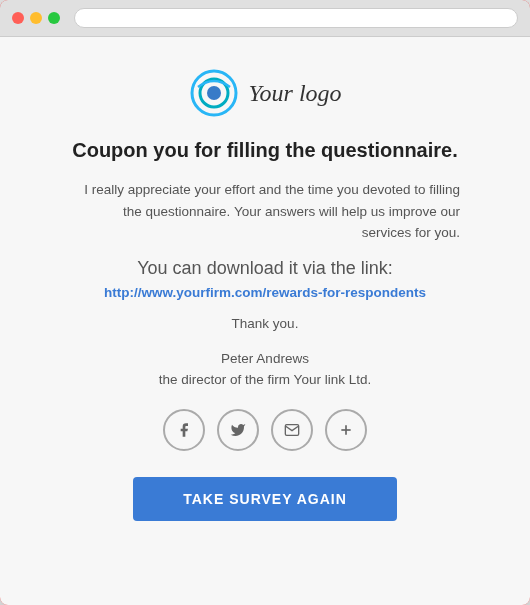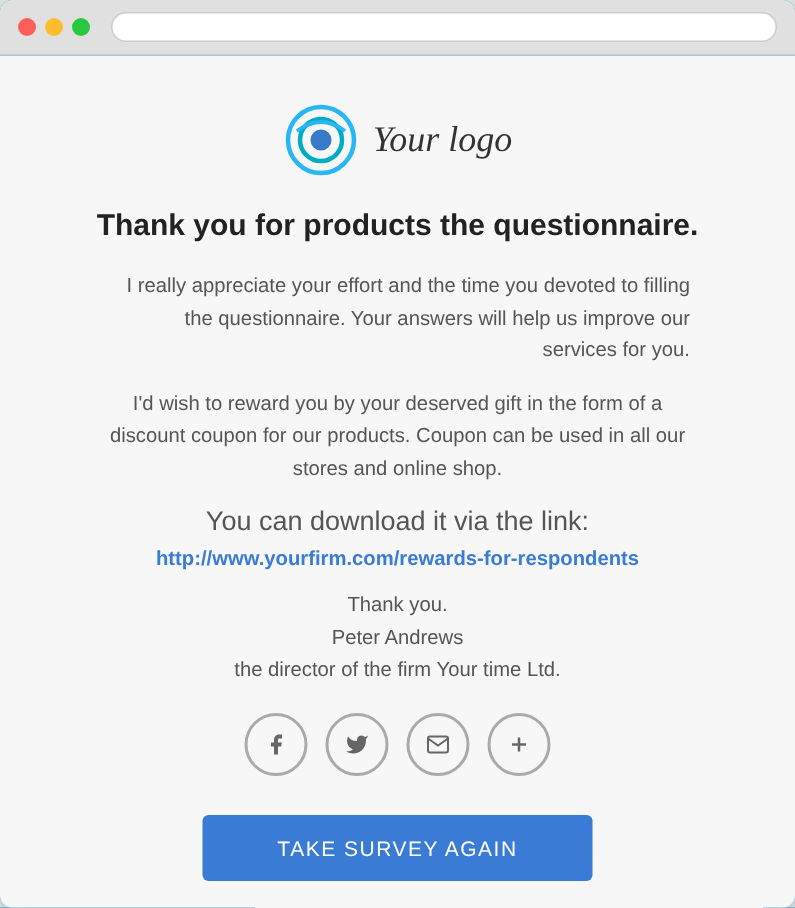--- a/index.html
+++ b/index.html
@@ -10,21 +10,21 @@
       display: flex;
       justify-content: center;
       align-items: center;
       min-height: 100vh;
       padding: 0;
     }
 
     .browser-window {
       width: 530px;
       height: 605px;
-      background: #0ea5e9;
+      background: #ef4444;
       border-radius: 8px;
       box-shadow: 0 4px 20px rgba(0,0,0,0.25);
       overflow: hidden;
       display: flex;
       flex-direction: column;
     }
 
     .browser-chrome {
       background: #e0e0e0;
       padding: 8px 12px;
@@ -129,21 +129,21 @@
       color: #3a7bd5;
       margin-bottom: 16px;
       text-decoration: none;
       cursor: pointer;
     }
 
     .thank-you {
       font-size: 13.5px;
       color: #555;
       text-align: center;
-      margin-bottom: 7px;
+      margin-bottom: 20px;
     }
 
     .author-name {
       font-size: 13.5px;
       color: #555;
       text-align: left;
       margin-bottom: 6px;
     }
 
     .director-title {
@@ -173,21 +173,21 @@
       background: transparent;
     }
 
     .take-survey-btn {
       background: #3a7bd5;
       color: #fff;
       border: none;
       border-radius: 4px;
       padding: 14px 50px;
       font-size: 14px;
-      font-weight: normal;
+      font-weight: bold;
       letter-spacing: 1px;
       cursor: pointer;
       text-transform: uppercase;
     }
   </style>
 </head>
 <body>
 
 <div class="browser-window">
 
@@ -209,35 +209,34 @@
           <circle cx="26" cy="26" r="14" fill="none" stroke="#00acc1" stroke-width="3"></circle>
 
           <circle cx="26" cy="26" r="7" fill="#1565c0" opacity="0.85"></circle>
 
           <path d="M 10 20 Q 26 8 42 20" fill="none" stroke="#29b6f6" stroke-width="2.5"></path>
         </svg>
       </div>
       <span class="logo-text">Your logo</span>
     </div>
 
-    <div class="main-title">Thank you for products the questionnaire.</div>
+    <div class="main-title">Coupon you for filling the questionnaire.</div>
 
     <p class="description-text">I really appreciate your effort and the time you devoted to filling the questionnaire. Your answers will help us improve our services for you.</p>
 
-    <p class="reward-text">I'd wish to reward you by your deserved gift in the form of a discount coupon for our products. Coupon can be used in all our stores and online shop.</p>
 
     <p class="download-label">You can download it via the link:</p>
 
     <a class="download-link" href="#">http://www.yourfirm.com/rewards-for-respondents</a>
 
     <p class="thank-you">Thank you.</p>
 
     <p class="author-name">Peter Andrews</p>
 
-    <p class="director-title">the director of the firm Your time Ltd.</p>
+    <p class="director-title">the director of the firm Your link Ltd.</p>
 
     <div class="social-icons">
       <div class="social-icon">
         <svg width="16" height="16" viewBox="0 0 24 24" fill="#666">
           <path d="M18 2h-3a5 5 0 0 0-5 5v3H7v4h3v8h4v-8h3l1-4h-4V7a1 1 0 0 1 1-1h3z"></path>
         </svg>
       </div>
       <div class="social-icon">
         <svg width="16" height="16" viewBox="0 0 24 24" fill="#666">
           <path d="M23 3a10.9 10.9 0 0 1-3.14 1.53 4.48 4.48 0 0 0-7.86 3v1A10.66 10.66 0 0 1 3 4s-4 9 5 13a11.64 11.64 0 0 1-7 2c9 5 20 0 20-11.5a4.5 4.5 0 0 0-.08-.83A7.72 7.72 0 0 0 23 3z"></path>

